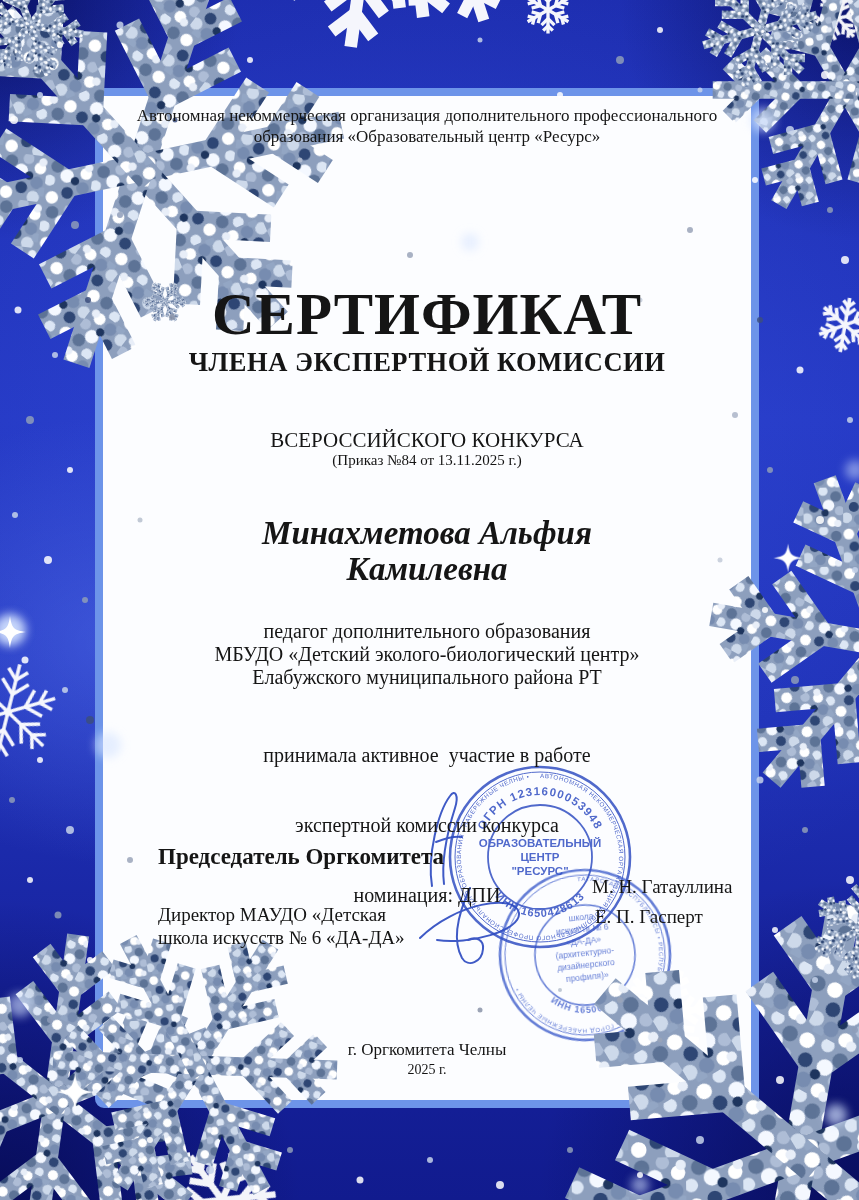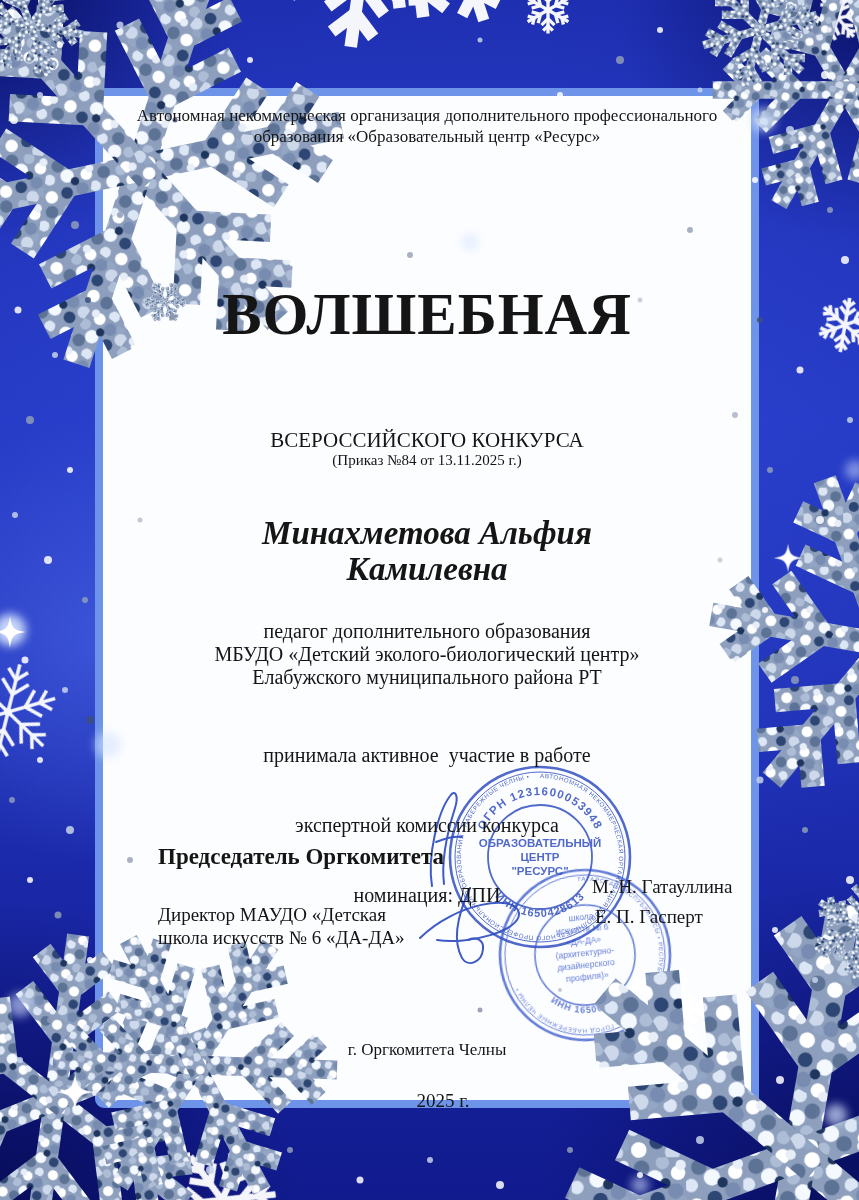--- a/index.html
+++ b/index.html
@@ -26,21 +26,21 @@
   .order{top:452px;width:640px;font-size:15px;}
   .name{top:515px;width:430px;font-size:33px;font-weight:bold;font-style:italic;line-height:1.1;color:#101010;}
   .role{top:620px;width:560px;font-size:20px;line-height:1.16;}
   .part{top:698px;width:560px;font-size:20px;line-height:1.16;white-space:pre-wrap;}
   .sig-row1-title{position:absolute;left:158px;top:844px;font-size:23px;color:#151515;font-weight:bold;}
   .sig-row1-name{position:absolute;left:592px;top:876px;font-size:19px;color:#151515;}
   .sig-row2-title{position:absolute;left:158px;top:904px;width:252px;font-size:19px;line-height:1.2;color:#151515;}
   .sig-row2-name{position:absolute;left:595px;top:906px;font-size:19px;color:#151515;}
   .sig-label{position:absolute;}
   .footer-city{top:1040px;width:400px;font-size:17px;}
-  .footer-year{top:1090px;width:400px;font-size:19px;margin-left:16px;}
+  .footer-year{top:1062px;width:400px;font-size:14px;}
 </style>
 </head>
 <body>
 
 <div class="page">
 
   <div class="panel"></div>
 
   <svg class="decor" width="859" height="1200" viewBox="0 0 859 1200">
     <defs>
@@ -251,21 +251,22 @@
         <circle cx="140" cy="520" r="2.5" fill="#b6bfce" opacity="0.85"></circle>
         <circle cx="130" cy="860" r="3" fill="#9aa4ba" opacity="0.85"></circle>
       </g>
   </svg>
 
   <div class="content">
     <div class="org">
       <p>Автономная некоммерческая организация дополнительного профессионального образования «Образовательный центр «Ресурс»</p>
     </div>
 
-    <div class="cert-title">ВОЛШЕБНАЯ</div>
+    <div class="cert-title">СЕРТИФИКАТ</div>
+    <div class="cert-subtitle">ЧЛЕНА ЭКСПЕРТНОЙ КОМИССИИ</div>
 
     <div class="contest">
       <div>ВСЕРОССИЙСКОГО КОНКУРСА</div>
     </div>
 
     <div class="order">(Приказ №84 от 13.11.2025 г.)</div>
 
     <div class="name">Минахметова Альфия Камилевна</div>
 
     <div class="role">

